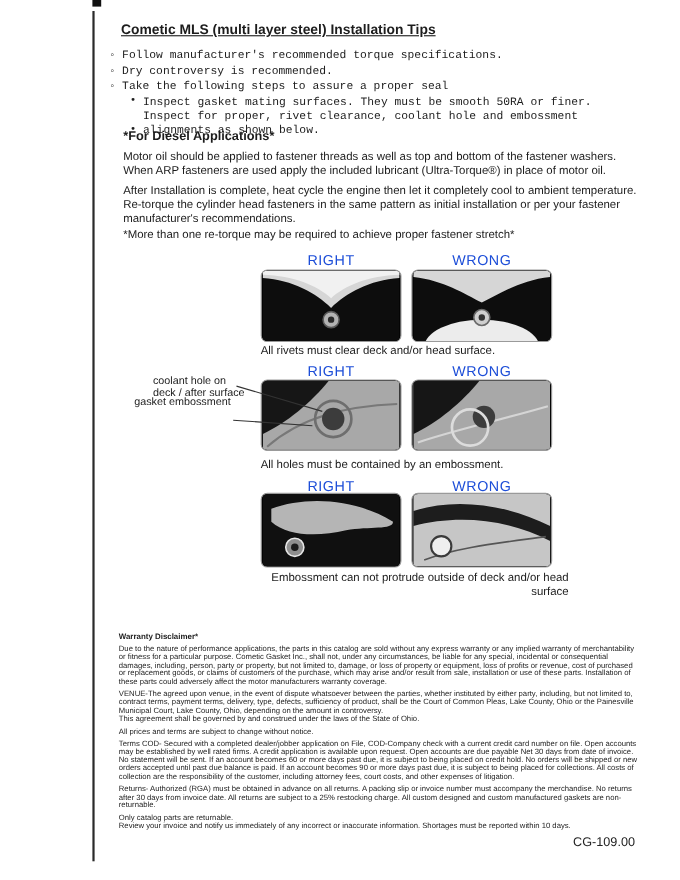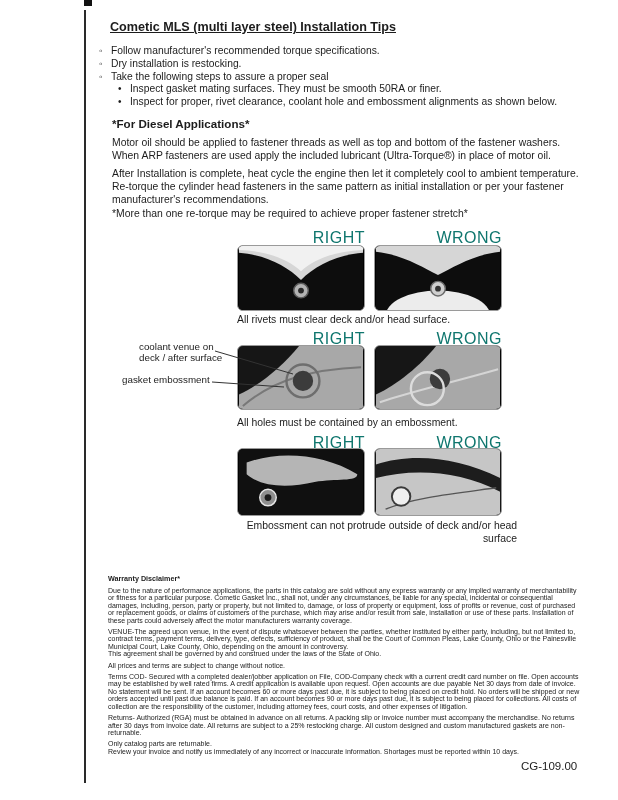--- a/index.html
+++ b/index.html
@@ -12,49 +12,49 @@
     overflow:hidden;
   }
   .abs { position:absolute; }
 
   
   .scan-mark { left:84px; top:0; width:8px; height:6px; background:#111; }
   .scan-line { left:84px; top:10px; width:2px; height:773px; background:#2a2a2a; }
 
   
   .doc-title { left:110px; top:20px; font-size:12.6px; font-weight:bold; text-decoration:underline; white-space:nowrap; }
-  .tips { left:99px; top:45px; font-size:10.3px; line-height:12.8px; list-style:none; width:480px; }
+  .tips { left:99px; top:45px; font-size:10.3px; line-height:12.8px; list-style:none; width:480px;font-family:Liberation Mono, monospace; }
   .tips li { display:flex; }
   .tips li.sub { margin-left:19px;align-items:flex-end; }
   .tips .m { width:12px; flex:none; }
   .m-circle::before { content:"◦"; font-size:10px; }
   .m-dot::before { content:"•"; font-size:10px; }
 
   
   .diesel-heading { left:112px; top:117px; font-size:11.6px; font-weight:bold; }
   .para { font-size:10.4px; line-height:13.2px; }
   .p1 { left:112px; top:136px; width:474px; }
   .p2 { left:112px; top:167px; width:486px; }
   .note { left:112px; top:208px; font-size:10.4px; white-space:nowrap; }
 
   
-  .dg-label { width:128px; text-align:right; font-size:16px; color:#0f766e; letter-spacing:0.5px; }
+  .dg-label { width:128px; text-align:center; font-size:13px; color:#1d4ed8; letter-spacing:0.5px; }
   .lab-r1 { top:229px; } .lab-r2 { top:330px; } .lab-r3 { top:434px; }
   .col-l { left:237px; } .col-r { left:374px; }
   .panel { width:128px; border:1px solid #9a9a9a; border-radius:6px; overflow:hidden; background:#000; }
   .row1 { top:245px; height:66px; }
   .row2 { top:345px; height:65px; }
   .row3 { top:448px; height:68px; }
   .panel svg { display:block; width:100%; height:100%; }
   .caption { left:237px; font-size:10.4px; line-height:13px; white-space:nowrap;text-align:right; }
   .cap1 { top:313px; } .cap2 { top:416px; } .cap3 { top:519px; white-space:normal; width:280px; }
 
   .ann { font-size:9.8px; line-height:11.2px; color:#1c1c1c; }
   .ann1 { left:139px; top:341px; }
-  .ann2 { left:122px; top:374px; }
+  .ann2 { left:122px; top:360px; }
   .leader-overlay { left:0; top:0; width:618px; height:800px; pointer-events:none; }
 
   
   .disclaimer { left:108px; top:574px; width:472px; }
   .disclaimer h2 { font-size:7.2px; font-weight:bold; margin-bottom:4px; }
   .disclaimer p { font-size:7px; line-height:7.4px; margin-bottom:4px; }
   .disclaimer p.tight { margin-bottom:0; }
 
   .footer-code { left:521px; top:760px; font-size:11.5px; color:#222; }
 </style>
@@ -66,21 +66,21 @@
 
 <h1 class="abs doc-title">Cometic MLS (multi layer steel) Installation Tips</h1>
 
 <ul class="abs tips">
   <li>
       <span class="m m-circle"></span>
       <span>Follow manufacturer's recommended torque specifications.</span>
     </li>
   <li>
       <span class="m m-circle"></span>
-      <span>Dry installation is restocking.</span>
+      <span>Dry controversy is recommended.</span>
     </li>
   <li>
       <span class="m m-circle"></span>
       <span>Take the following steps to assure a proper seal</span>
     </li>
   <li class="sub">
       <span class="m m-dot"></span>
       <span>Inspect gasket mating surfaces.  They must be smooth 50RA or finer.</span>
     </li>
   <li class="sub">
@@ -114,21 +114,21 @@
     <circle cx="64" cy="44" r="7.5" fill="#cfcfcf" stroke="#6a6a6a" stroke-width="1.5"></circle>
     <circle cx="64" cy="44" r="3" fill="#333333"></circle>
   </svg>
 </div>
 <div class="abs caption cap1">All rivets must clear deck and/or head surface.</div>
 
 <div class="abs dg-label lab-r2 col-l">RIGHT</div>
 <div class="abs dg-label lab-r2 col-r">WRONG</div>
 
 <div class="abs ann ann1">
-  <div>coolant venue on</div>
+  <div>coolant hole on</div>
   <div>deck / after surface</div>
 </div>
 <div class="abs ann ann2">gasket embossment</div>
 
 <div class="abs panel row2 col-l">
   <svg viewBox="0 0 128 65">
     <rect x="0" y="0" width="128" height="65" fill="#a8a8a8"></rect>
     <path d="M0,0 L62,0 C46,20 22,40 0,50 Z" fill="#161616"></path>
     <path d="M4,62 C36,34 78,24 126,22" fill="none" stroke="#787878" stroke-width="2"></path>
     <circle cx="66" cy="36" r="17" fill="none" stroke="#6e6e6e" stroke-width="2.5"></circle>

